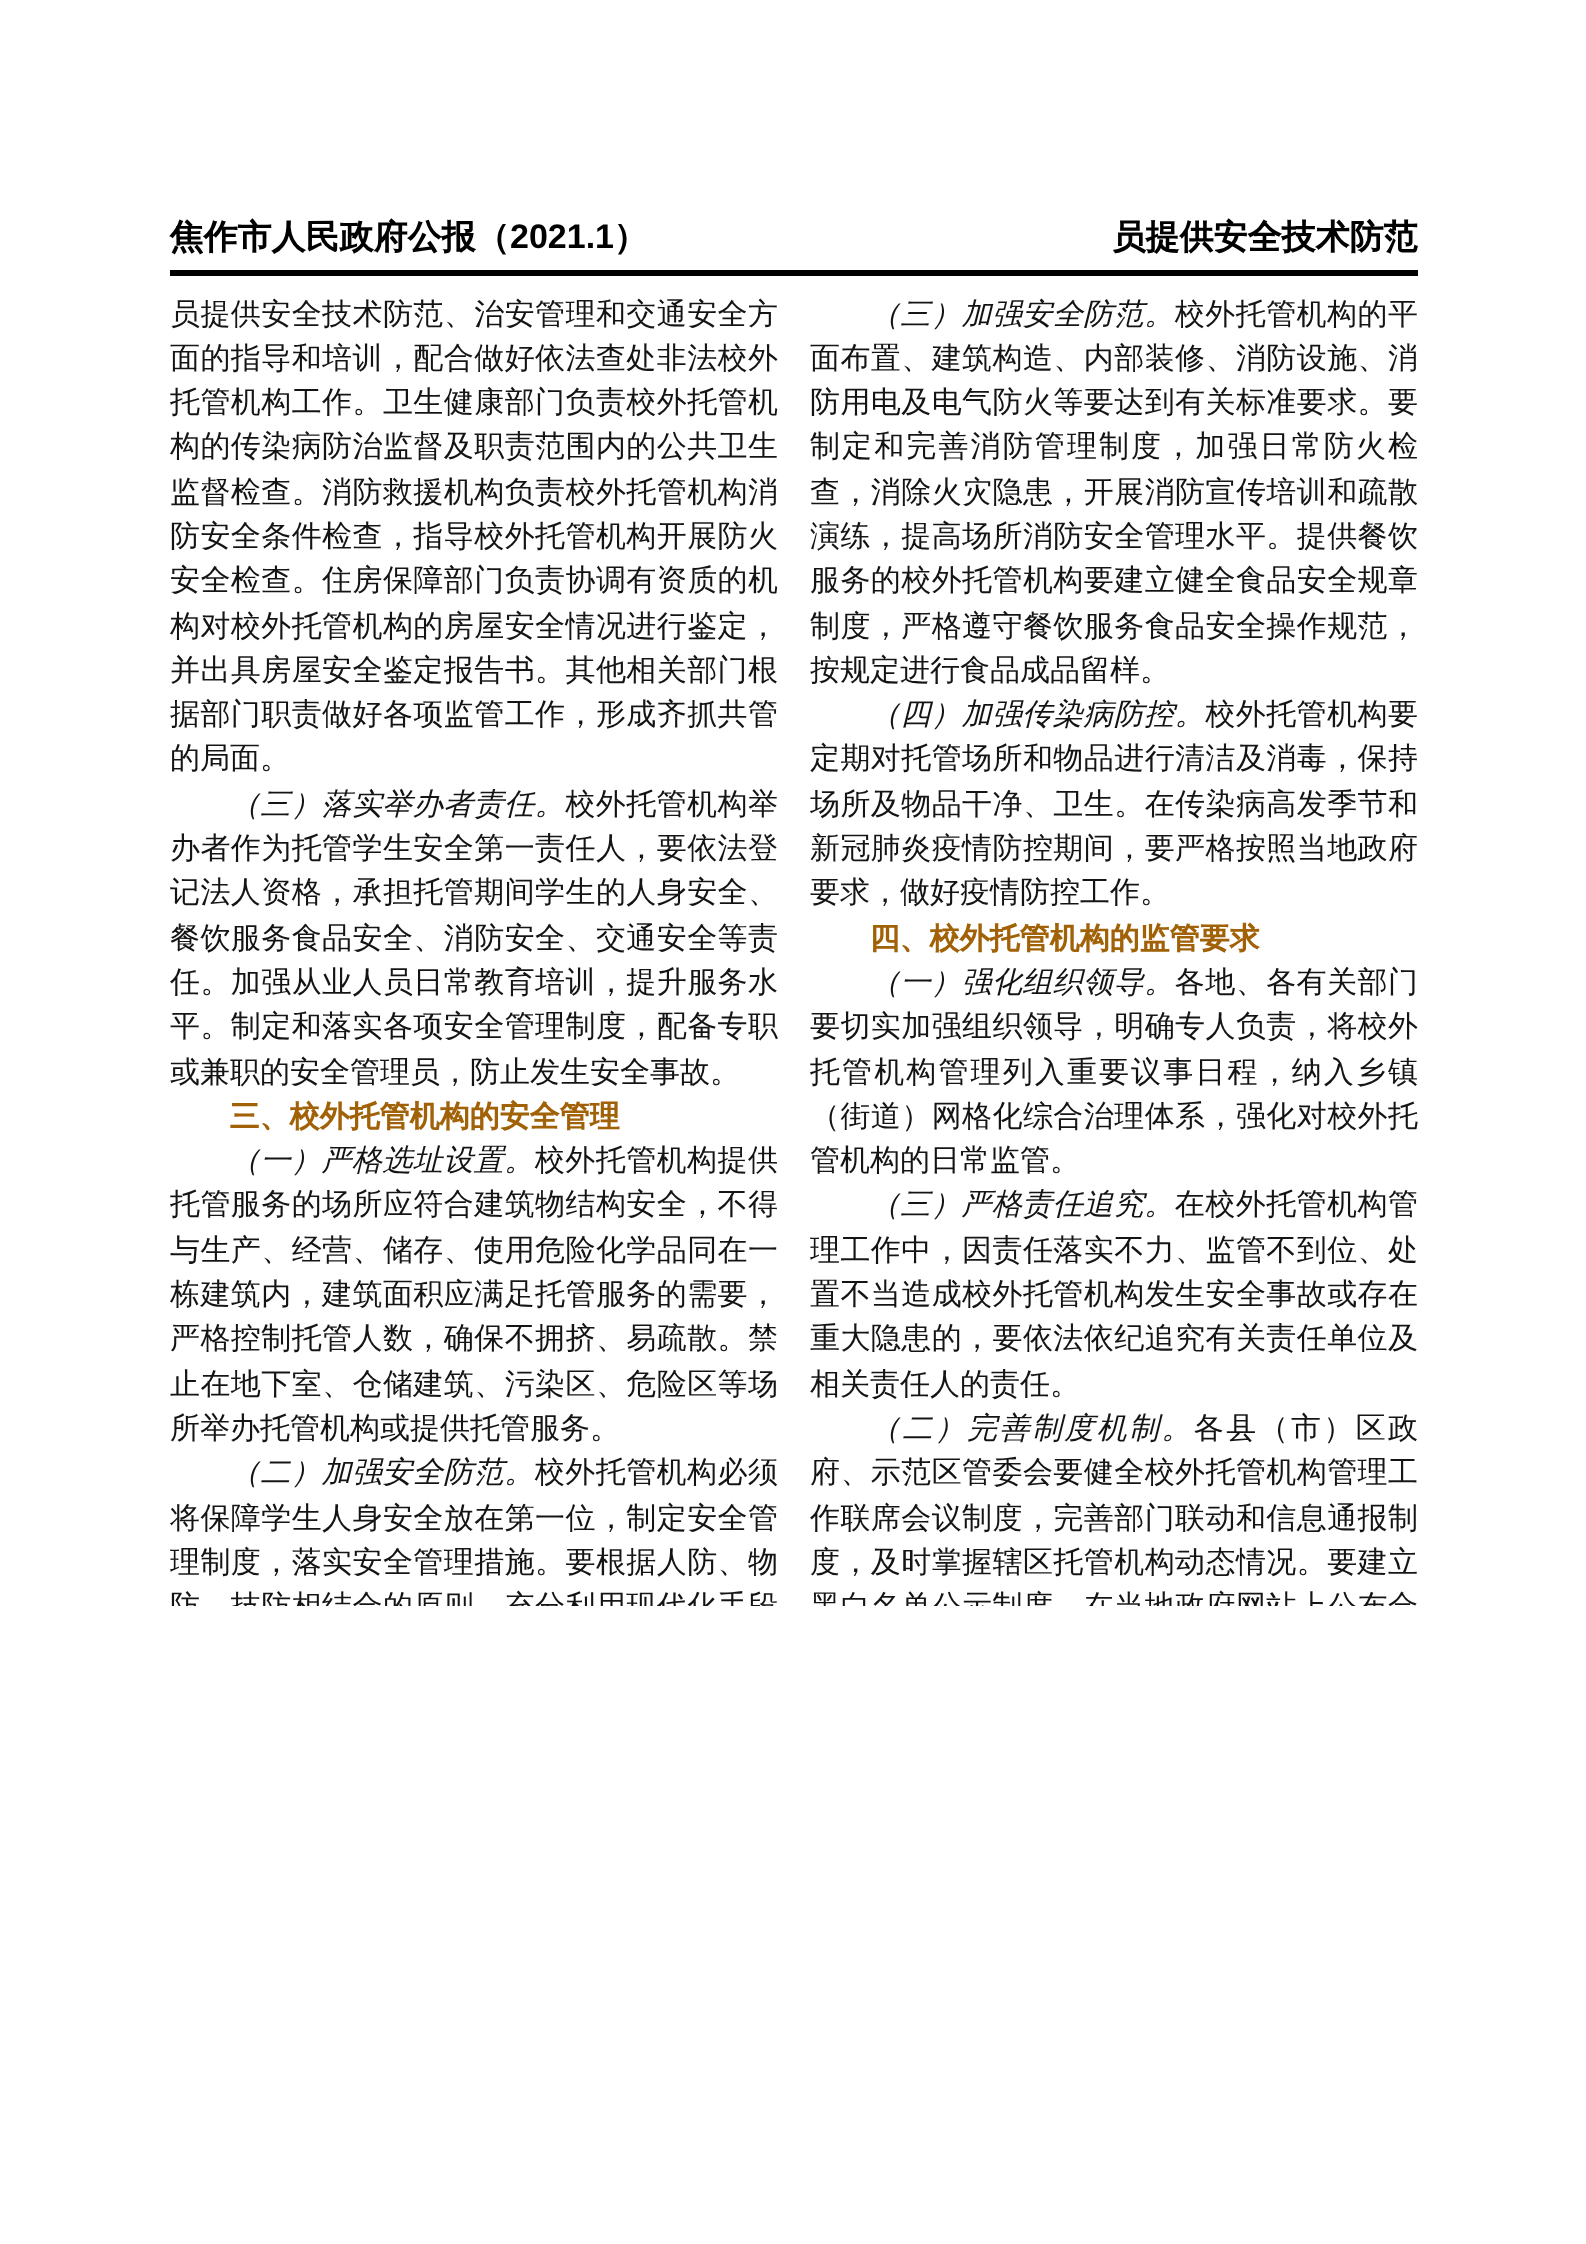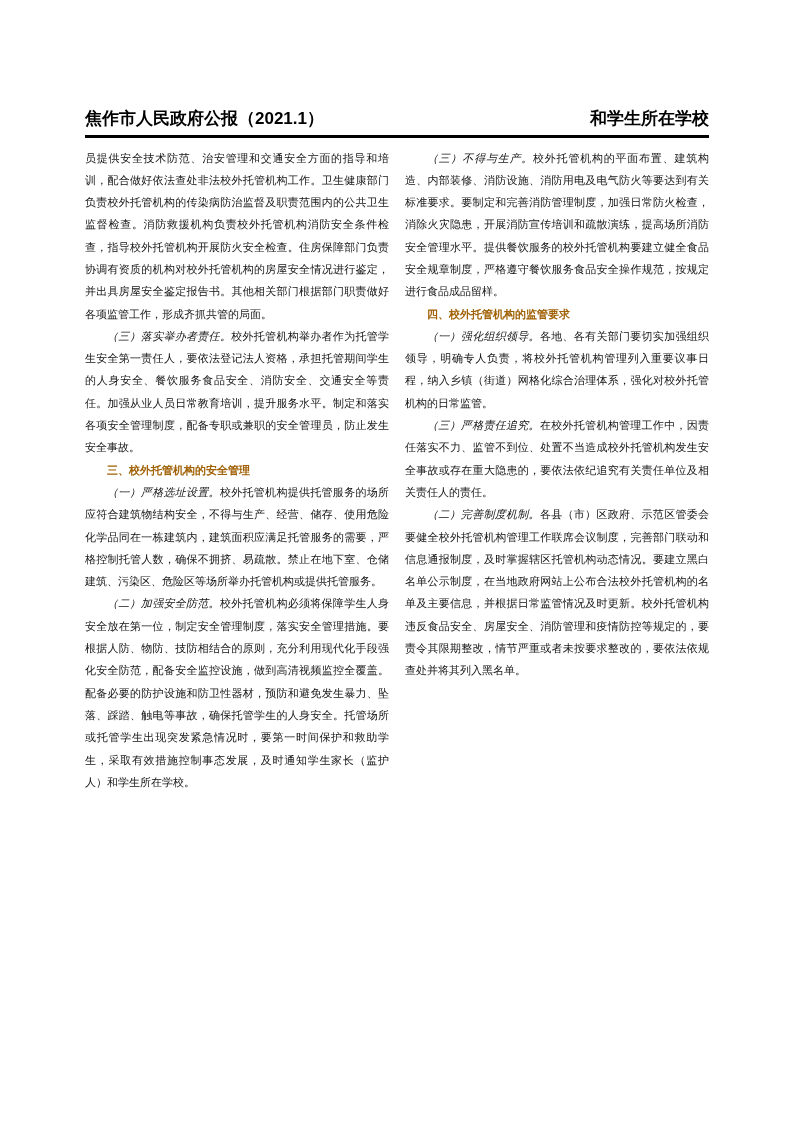--- a/index.html
+++ b/index.html
@@ -11,21 +11,21 @@
   }
   .page{position:relative;width:793px;height:803px;background:#fff;overflow:hidden;}
   .content{position:absolute;left:85px;top:108px;width:624px;}
   .header{
     display:flex;justify-content:space-between;align-items:flex-end;
     font-family:"Liberation Sans","DejaVu Sans",sans-serif;
     font-weight:bold;font-size:17px;line-height:22px;color:#000;
   }
   .rule{height:2.5px;background:#000;margin-top:5px;}
   .columns{display:flex;gap:16px;margin-top:9px;}
-  .col{width:304px;font-size:11px;line-height:22.3px;text-align:justify;color:#141414;}
+  .col{width:304px;font-size:15px;line-height:22.3px;text-align:justify;color:#141414;}
   .col p{margin:0;text-indent:2em;}
   .col p.body{text-indent:0;}
   .col p.heading{
     font-family:"Liberation Sans","DejaVu Sans",sans-serif;
     font-weight:bold;color:#a16207;
   }
   .lead{font-style:italic;}
   .page-number{
     position:absolute;right:100px;top:1012px;
     font-size:12px;font-weight:bold;color:#111;
@@ -33,33 +33,34 @@
     letter-spacing:1px;
   }
 </style>
 </head>
 <body>
 
 <div class="page">
   <div class="content">
     <div class="header">
       <span>焦作市人民政府公报（2021.1）</span>
-      <span>和学生所在学校</span>
+      <span>员提供安全技术防范</span>
     </div>
     <div class="rule"></div>
     <div class="columns">
       <div class="col">
           <p class="body">员提供安全技术防范、治安管理和交通安全方面的指导和培训，配合做好依法查处非法校外托管机构工作。卫生健康部门负责校外托管机构的传染病防治监督及职责范围内的公共卫生监督检查。消防救援机构负责校外托管机构消防安全条件检查，指导校外托管机构开展防火安全检查。住房保障部门负责协调有资质的机构对校外托管机构的房屋安全情况进行鉴定，并出具房屋安全鉴定报告书。其他相关部门根据部门职责做好各项监管工作，形成齐抓共管的局面。</p>
           <p class="item"><span class="lead">（三）落实举办者责任。</span>校外托管机构举办者作为托管学生安全第一责任人，要依法登记法人资格，承担托管期间学生的人身安全、餐饮服务食品安全、消防安全、交通安全等责任。加强从业人员日常教育培训，提升服务水平。制定和落实各项安全管理制度，配备专职或兼职的安全管理员，防止发生安全事故。</p>
           <p class="heading">三、校外托管机构的安全管理</p>
           <p class="item"><span class="lead">（一）严格选址设置。</span>校外托管机构提供托管服务的场所应符合建筑物结构安全，不得与生产、经营、储存、使用危险化学品同在一栋建筑内，建筑面积应满足托管服务的需要，严格控制托管人数，确保不拥挤、易疏散。禁止在地下室、仓储建筑、污染区、危险区等场所举办托管机构或提供托管服务。</p>
           <p class="item"><span class="lead">（二）加强安全防范。</span>校外托管机构必须将保障学生人身安全放在第一位，制定安全管理制度，落实安全管理措施。要根据人防、物防、技防相结合的原则，充分利用现代化手段强化安全防范，配备安全监控设施，做到高清视频监控全覆盖。配备必要的防护设施和防卫性器材，预防和避免发生暴力、坠落、踩踏、触电等事故，确保托管学生的人身安全。托管场所或托管学生出现突发紧急情况时，要第一时间保护和救助学生，采取有效措施控制事态发展，及时通知学生家长（监护人）和学生所在学校。</p>
         </div>
       <div class="col">
-          <p class="item"><span class="lead">（三）不得与生产。</span>校外托管机构的平面布置、建筑构造、内部装修、消防设施、消防用电及电气防火等要达到有关标准要求。要制定和完善消防管理制度，加强日常防火检查，消除火灾隐患，开展消防宣传培训和疏散演练，提高场所消防安全管理水平。提供餐饮服务的校外托管机构要建立健全食品安全规章制度，严格遵守餐饮服务食品安全操作规范，按规定进行食品成品留样。</p>
+          <p class="item"><span class="lead">（三）加强安全防范。</span>校外托管机构的平面布置、建筑构造、内部装修、消防设施、消防用电及电气防火等要达到有关标准要求。要制定和完善消防管理制度，加强日常防火检查，消除火灾隐患，开展消防宣传培训和疏散演练，提高场所消防安全管理水平。提供餐饮服务的校外托管机构要建立健全食品安全规章制度，严格遵守餐饮服务食品安全操作规范，按规定进行食品成品留样。</p>
+          <p class="item"><span class="lead">（四）加强传染病防控。</span>校外托管机构要定期对托管场所和物品进行清洁及消毒，保持场所及物品干净、卫生。在传染病高发季节和新冠肺炎疫情防控期间，要严格按照当地政府要求，做好疫情防控工作。</p>
           <p class="heading">四、校外托管机构的监管要求</p>
           <p class="item"><span class="lead">（一）强化组织领导。</span>各地、各有关部门要切实加强组织领导，明确专人负责，将校外托管机构管理列入重要议事日程，纳入乡镇（街道）网格化综合治理体系，强化对校外托管机构的日常监管。</p>
           <p class="item"><span class="lead">（三）严格责任追究。</span>在校外托管机构管理工作中，因责任落实不力、监管不到位、处置不当造成校外托管机构发生安全事故或存在重大隐患的，要依法依纪追究有关责任单位及相关责任人的责任。</p>
           <p class="item"><span class="lead">（二）完善制度机制。</span>各县（市）区政府、示范区管委会要健全校外托管机构管理工作联席会议制度，完善部门联动和信息通报制度，及时掌握辖区托管机构动态情况。要建立黑白名单公示制度，在当地政府网站上公布合法校外托管机构的名单及主要信息，并根据日常监管情况及时更新。校外托管机构违反食品安全、房屋安全、消防管理和疫情防控等规定的，要责令其限期整改，情节严重或者未按要求整改的，要依法依规查处并将其列入黑名单。</p>
         </div>
     </div>
   </div>
   <div class="page-number">— 21 —</div>
 </div>
 

